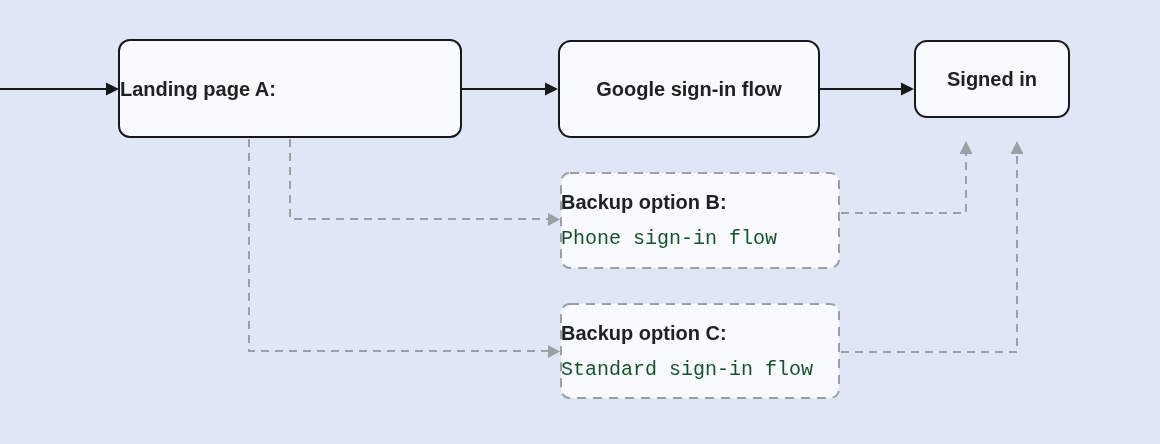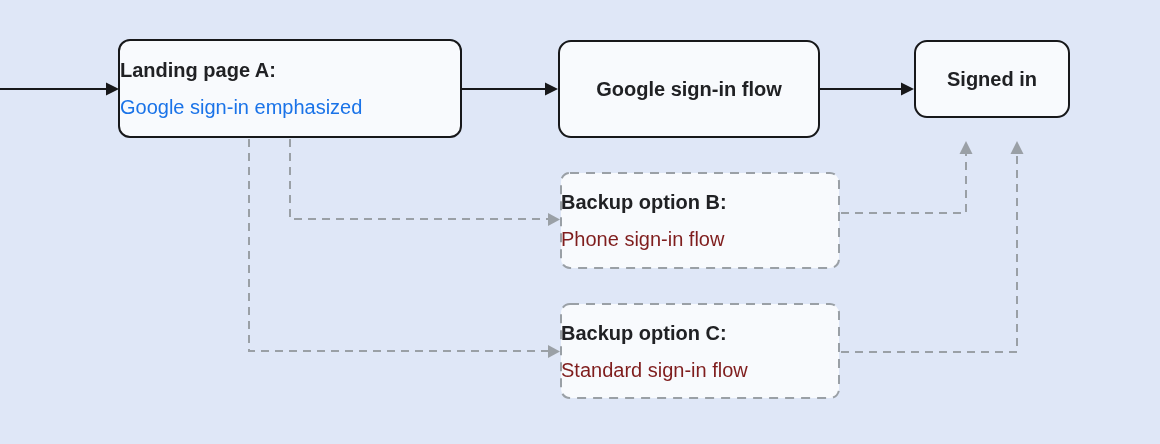--- a/index.html
+++ b/index.html
@@ -48,21 +48,21 @@
     line-height: 24px;
     white-space: nowrap;
   }
   .node-sub {
     font-size: 20px;
     font-weight: normal;
     line-height: 24px;
     white-space: nowrap;
   }
   .sub-blue { color: #1a73e8; }
-  .sub-gray { color: #7f1d1d; }
+  .sub-gray { color: #14532d; font-family: Liberation Mono, monospace; }
 </style>
 </head>
 <body>
 
 <div class="canvas">
 
   <svg class="edges-svg" viewBox="0 0 1160 444" xmlns="http://www.w3.org/2000/svg">
 
     <g>
       <path d="M 0 89 H 107" stroke="#17181a" stroke-width="2" fill="none"></path>
@@ -98,21 +98,20 @@
       <path d="M 841 352 H 1017 V 154" stroke="#9aa0a6" stroke-width="2" stroke-dasharray="8 6" fill="none"></path>
       <polygon points="1010.5,154 1017,141 1023.5,154" fill="#9aa0a6"></polygon>
     </g>
 
     <rect x="561" y="173" width="278" height="95" rx="9" fill="#f8fafd" stroke="#9aa0a6" stroke-width="2" stroke-dasharray="9 7"></rect>
     <rect x="561" y="304" width="278" height="94" rx="9" fill="#f8fafd" stroke="#9aa0a6" stroke-width="2" stroke-dasharray="9 7"></rect>
   </svg>
 
   <div class="node node-solid left-align" style="left:118px; top:39px; width:344px; height:99px;">
     <span class="node-title">Landing page A:</span>
-    <span class="node-sub sub-blue">Google sign-in emphasized</span>
   </div>
 
   <div class="node node-solid center-align" style="left:558px; top:40px; width:262px; height:98px;">
     <span class="node-title">Google sign-in flow</span>
   </div>
 
   <div class="node node-solid center-align" style="left:914px; top:40px; width:156px; height:78px;">
     <span class="node-title">Signed in</span>
   </div>
 

